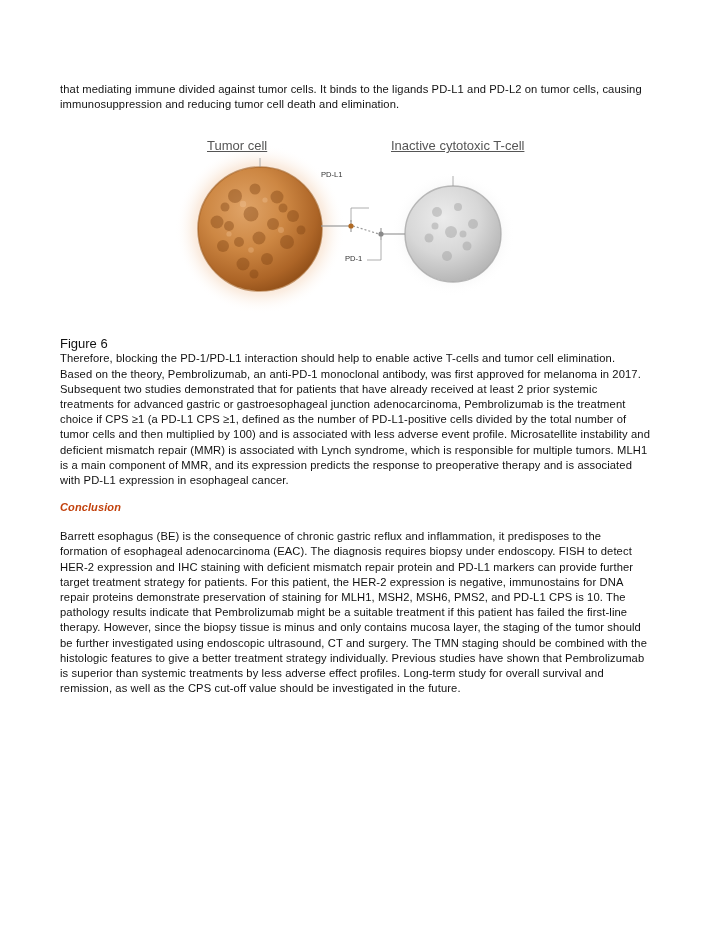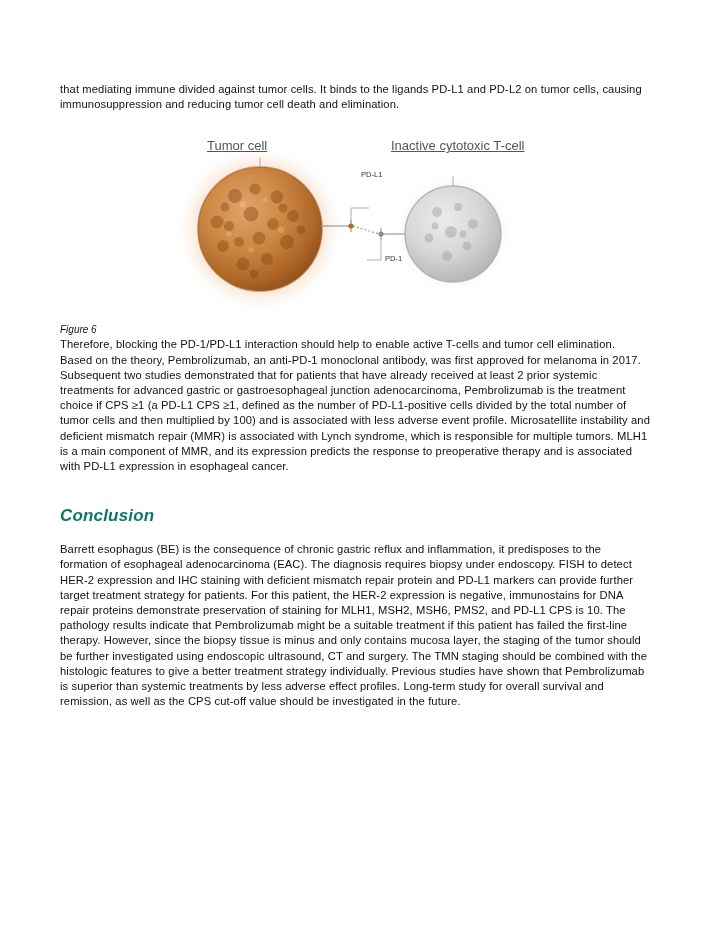--- a/index.html
+++ b/index.html
@@ -35,48 +35,46 @@
     width: 100%;
     display: flex;
     justify-content: center;
   }
   .figure-canvas {
     position: relative;
     width: 400px;
     height: 185px;
   }
   .fig-caption {
-    margin-top: 4px;
-    font-size: 10px;
+    margin-top: 18px;
+    font-size: 13px;
     line-height: 14px;
-    font-style: italic;
     color: #111111;
   }
   .fig-caption .cap-line { display: block; }
   h2.section-heading {
-    font-size: 17px;
+    font-size: 11px;
     font-style: italic;
     font-weight: bold;
-    margin: 32px 0 16px 0;
-    color: #0f766e;
+    margin: 13px 0 16px 0;
+    color: #c2410c;
     letter-spacing: 0.01em;
   }
   .fig-label {
     position: absolute;
     font-size: 13px;
     color: #555555;
     white-space: nowrap;
     text-decoration: underline;
   }
   .fig-label-dark {
     position: absolute;
     font-size: 7.6px;
     color: #333333;
     white-space: nowrap;
-    margin-left: 40px;
   }
 </style>
 </head>
 <body>
 
 <div class="page">
 
   <p class="body-text">that mediating immune divided against tumor cells. It binds to the ligands PD-L1 and PD-L2 on tumor cells, causing immunosuppression and reducing tumor cell death and elimination.</p>
 
   <div class="figure-block">

